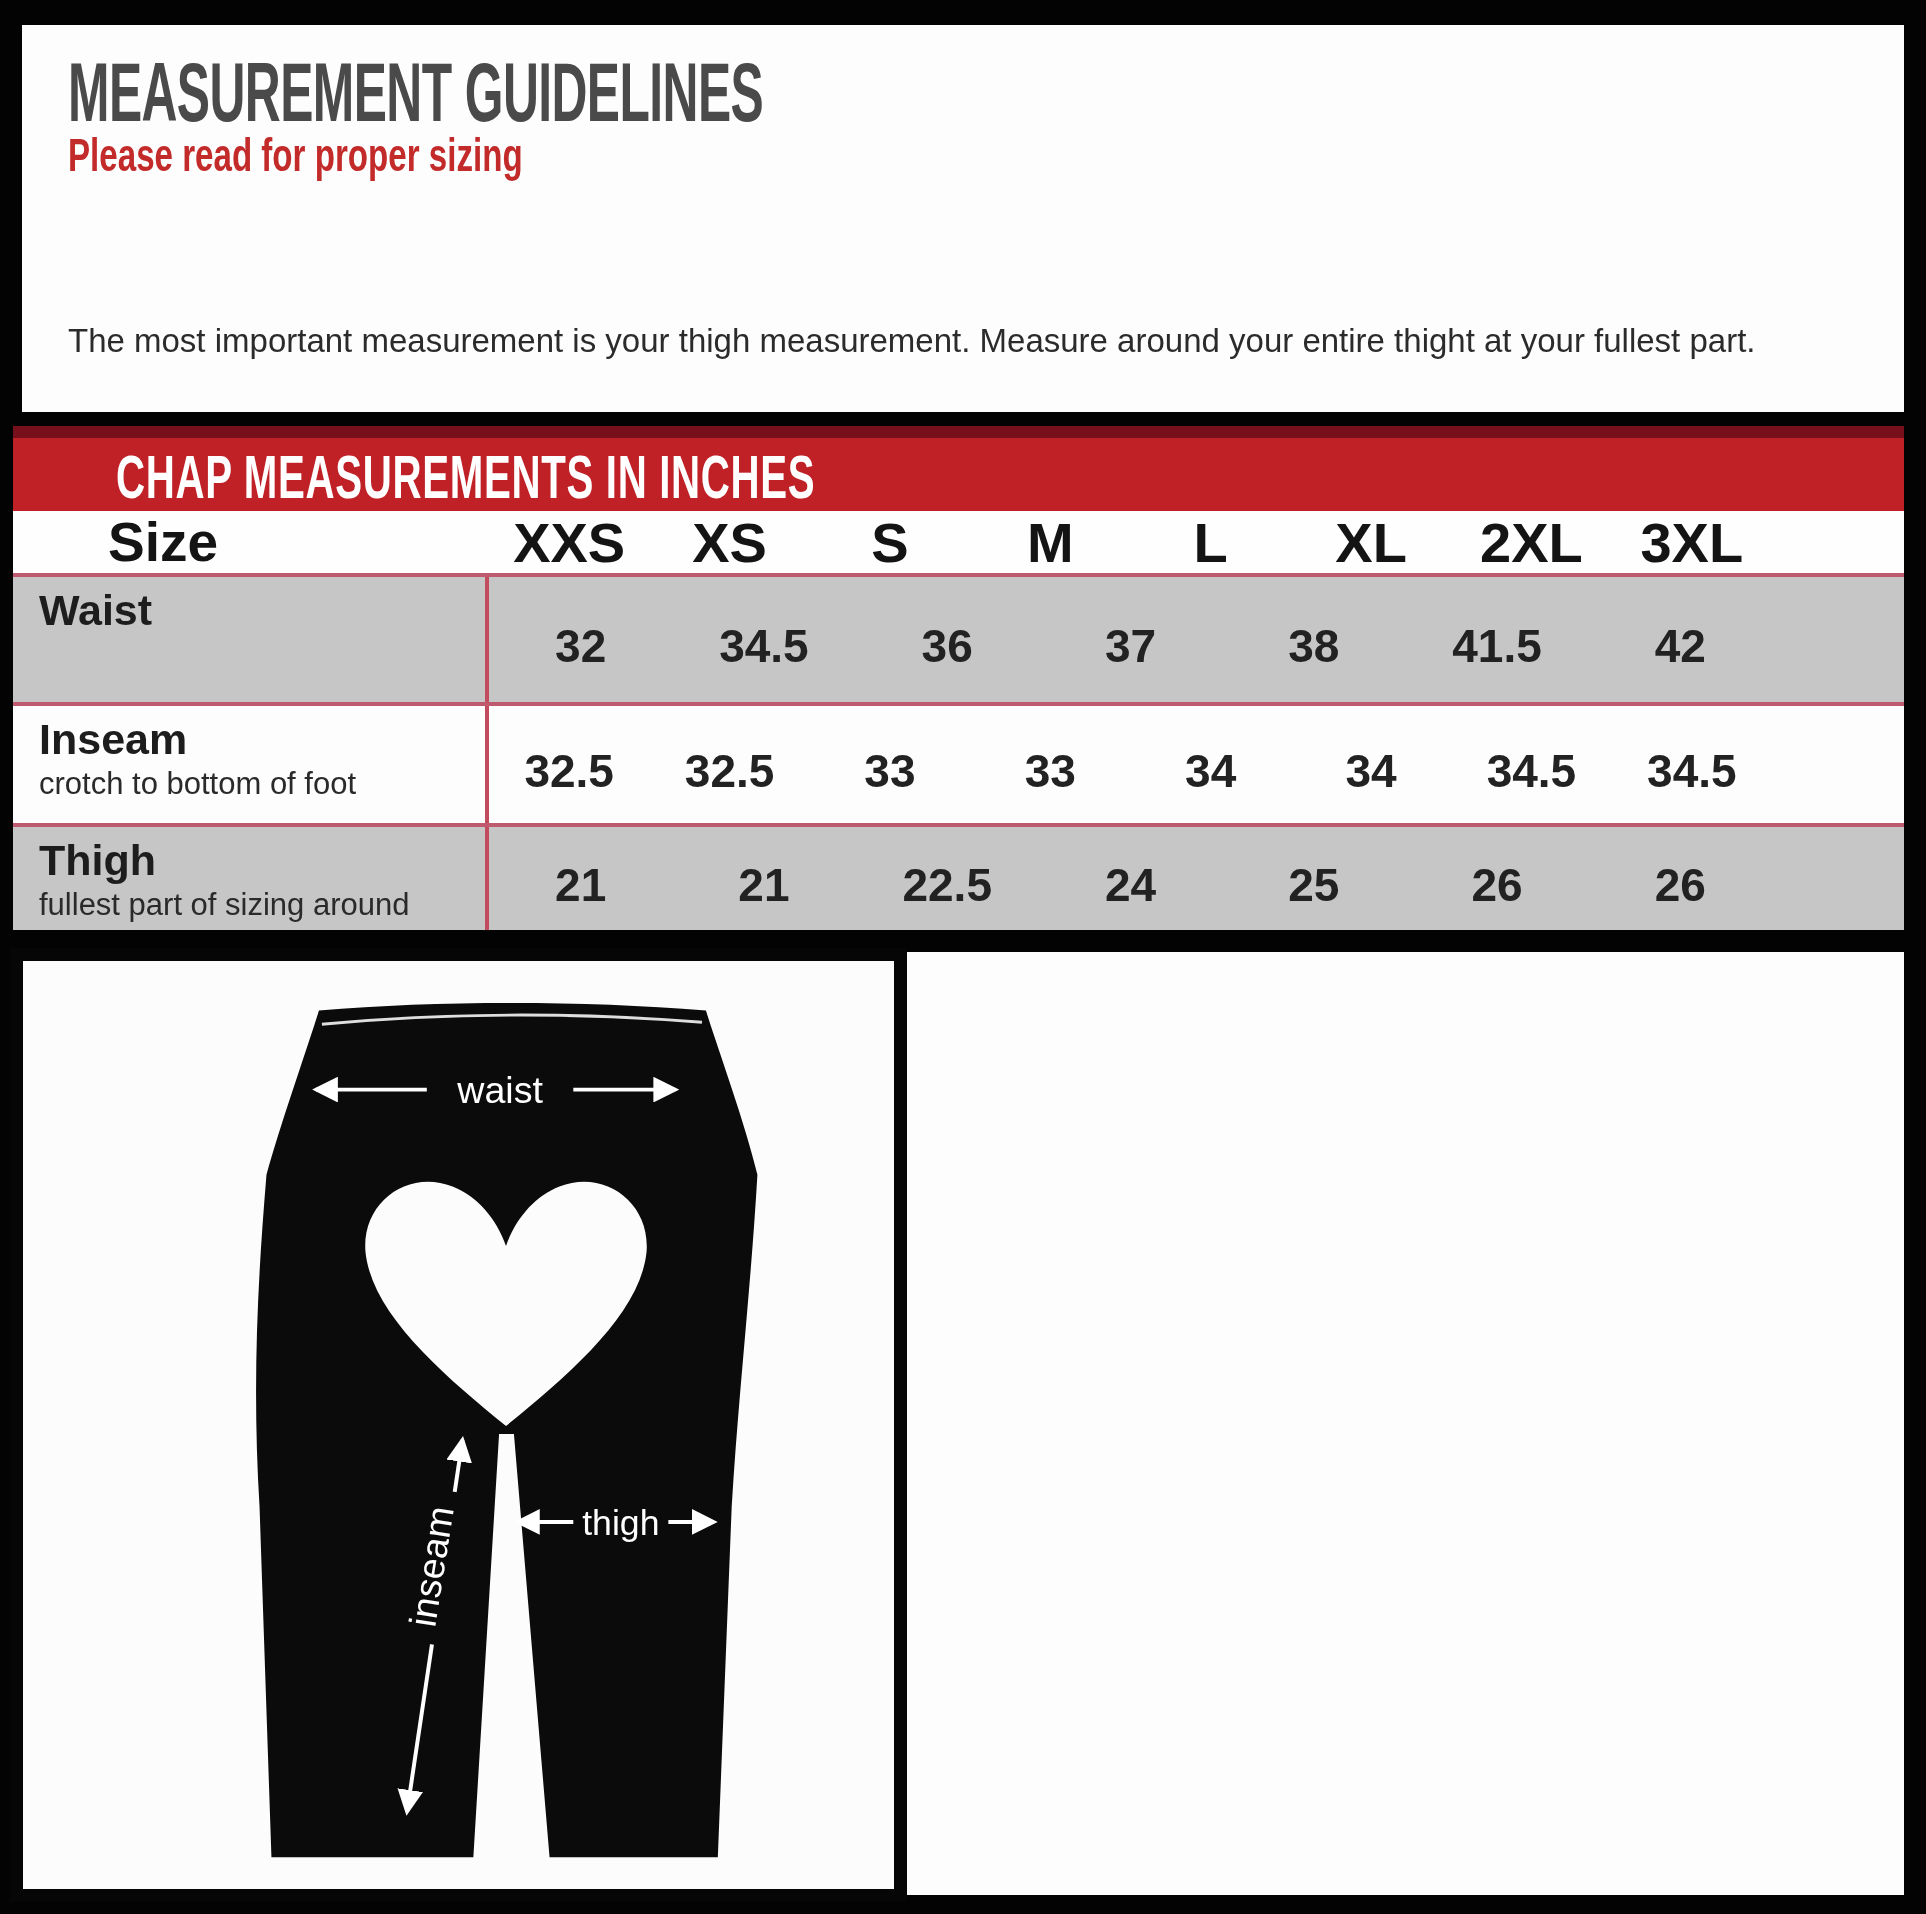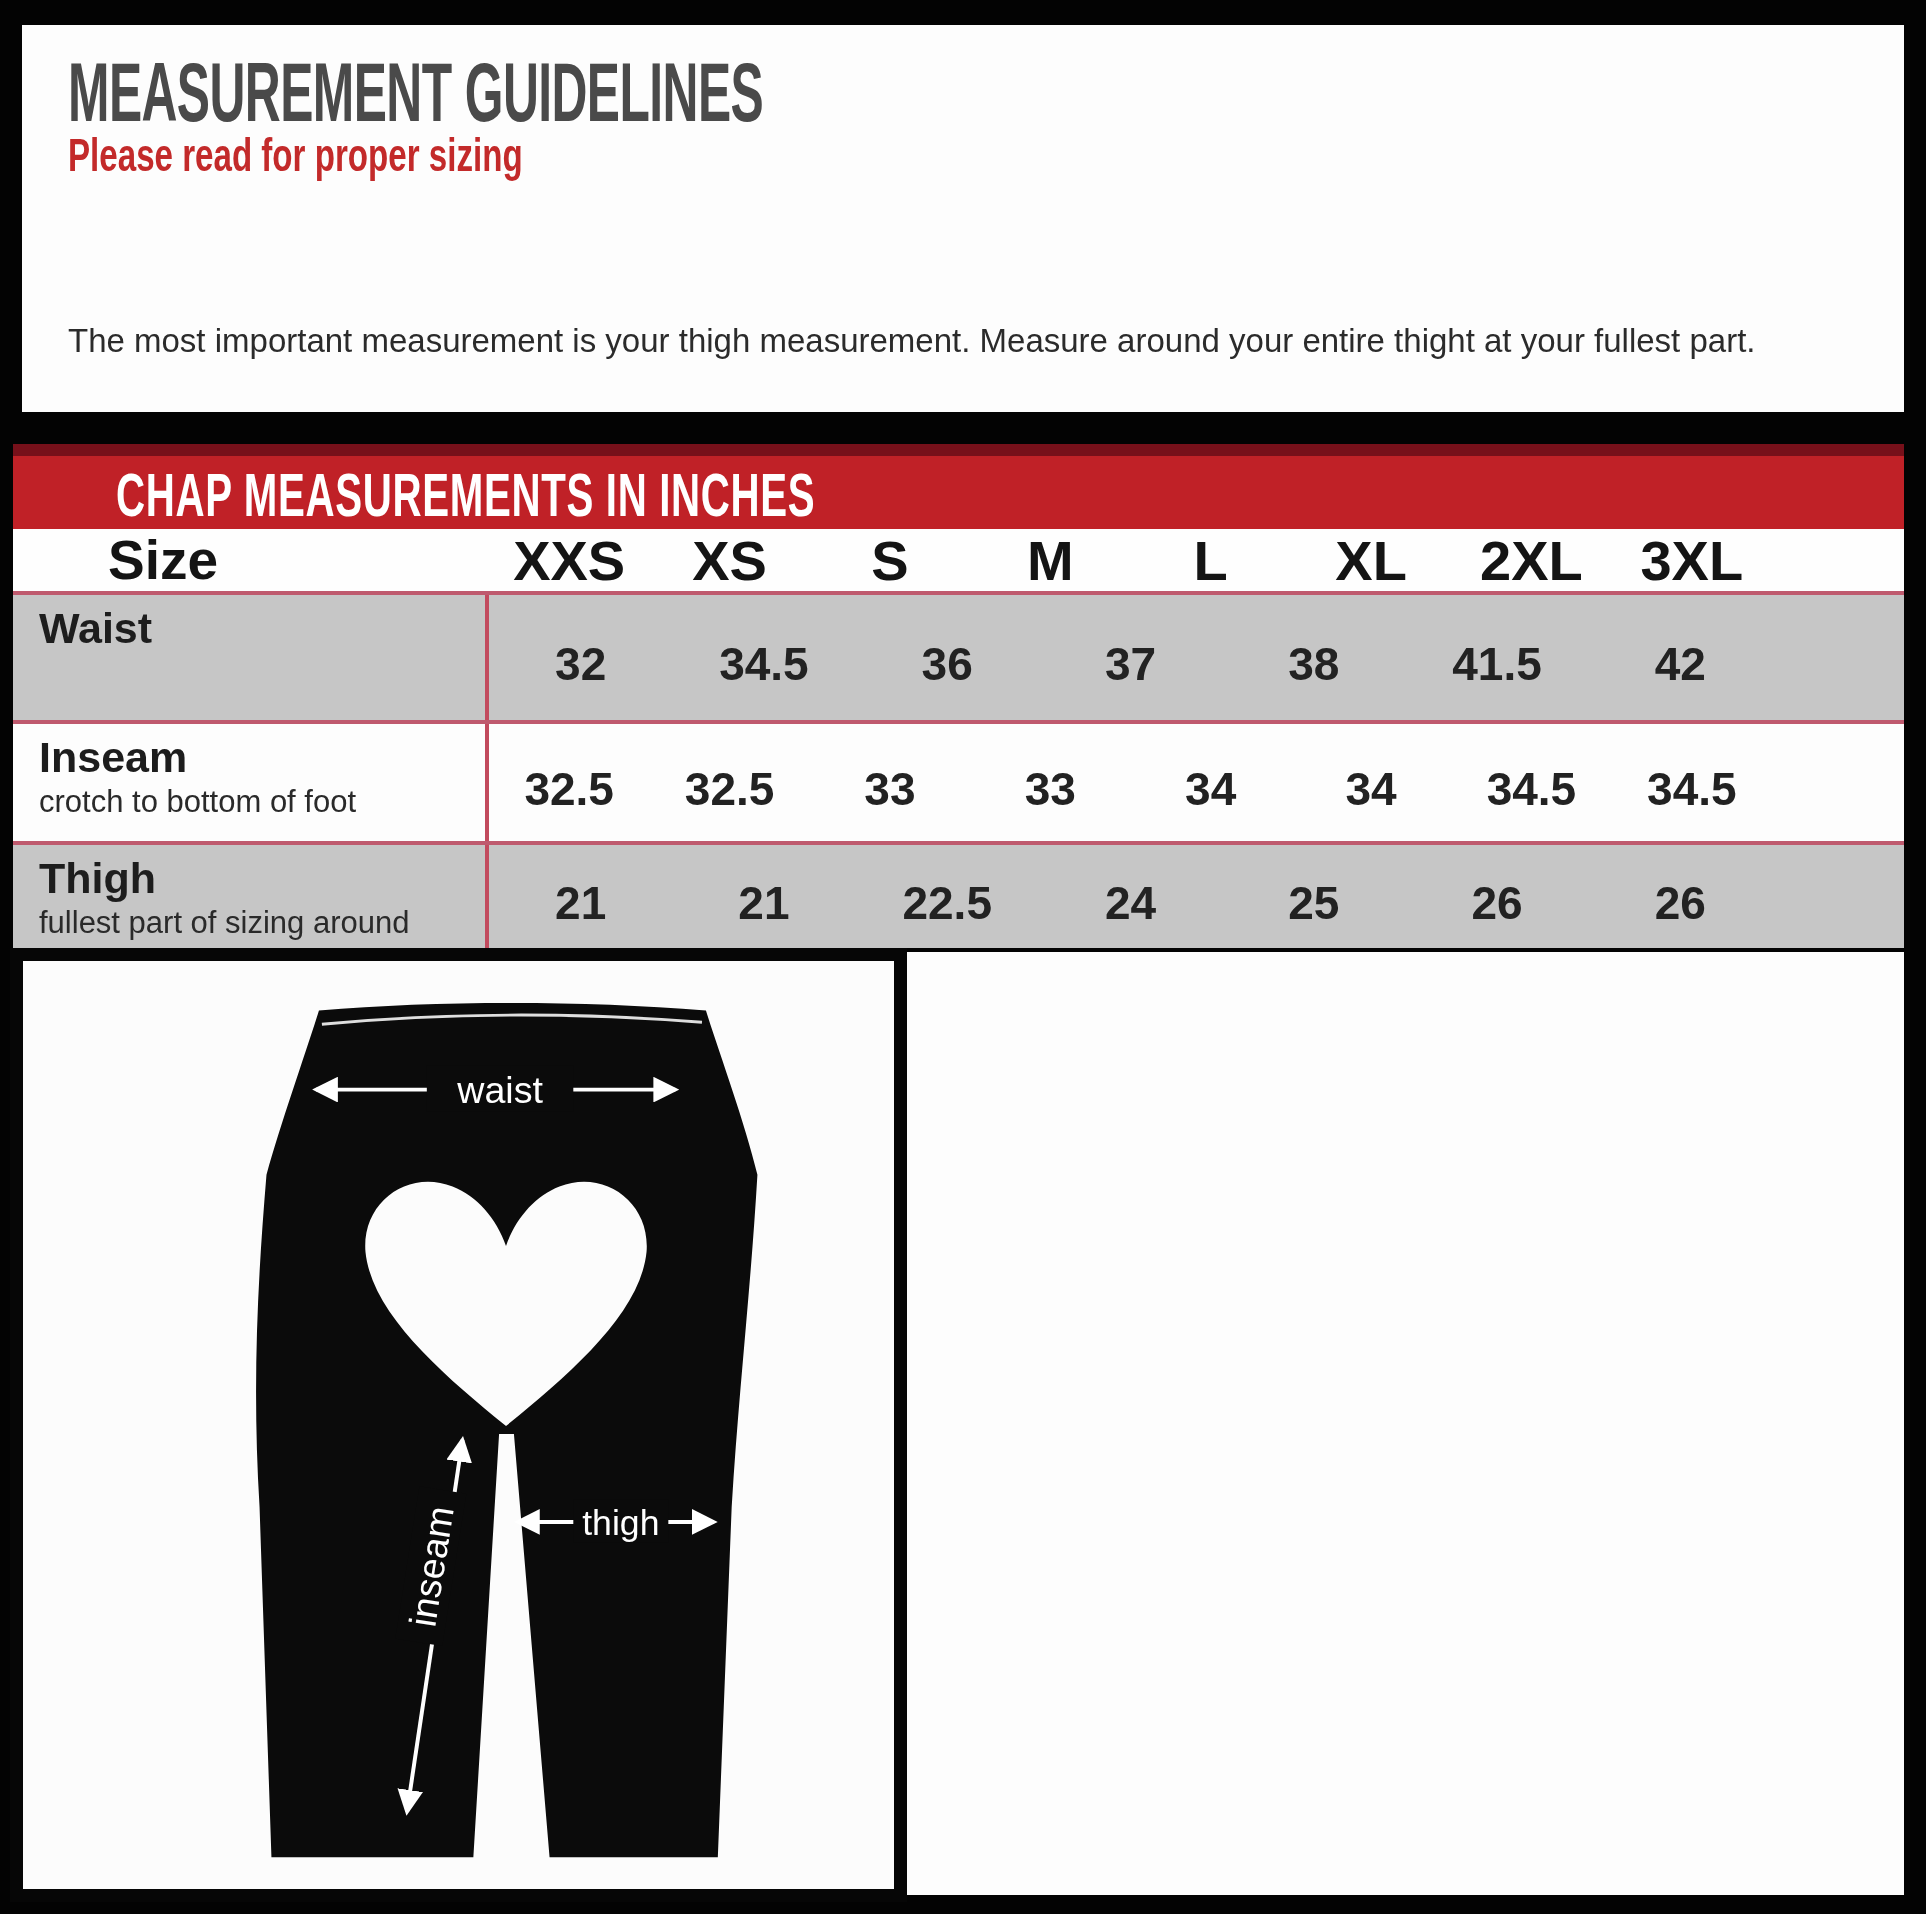--- a/index.html
+++ b/index.html
@@ -24,21 +24,21 @@
     position:absolute; left:46px; top:103px;
     font-size:46px; font-weight:bold; color:#c32a2a;
     white-space:nowrap; transform:scaleX(0.72); transform-origin:left top;
   }
   .gl-body {
     position:absolute; left:46px; top:158px;
     font-size:33px; color:#2b2b2b; line-height:63px; white-space:pre;
   }
 
   
-  .chart-section { position:absolute; left:13px; top:444px; width:1891px; }
+  .chart-section { position:absolute; left:13px; top:426px; width:1891px; }
   .banner {
     position:relative; height:85px;
     background:linear-gradient(to bottom, #77101a 0px, #77101a 12px, #c02127 12px, #c02127 100%);
   }
   .banner-text {
     position:absolute; left:103px; top:16px;
     font-size:61px; font-weight:bold; color:#fff; letter-spacing:1px;
     white-space:nowrap; transform:scaleX(0.66); transform-origin:left top;
   }
   .hrow { display:flex; height:62px; background:#fefefe; align-items:center; }

